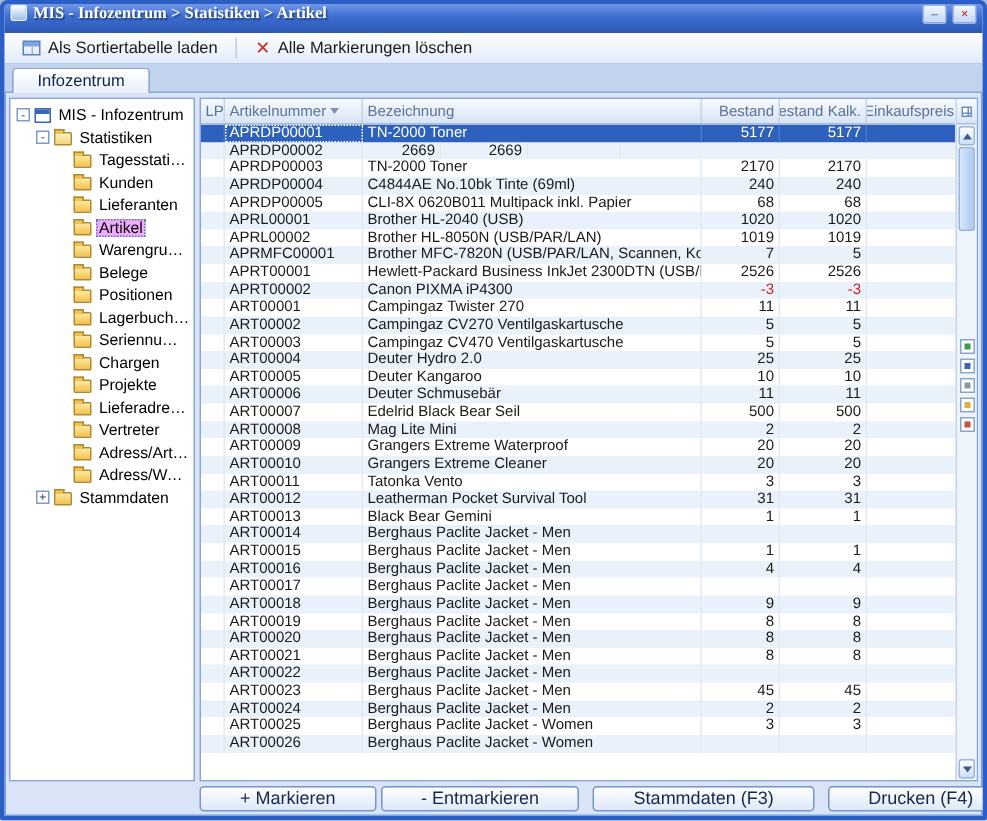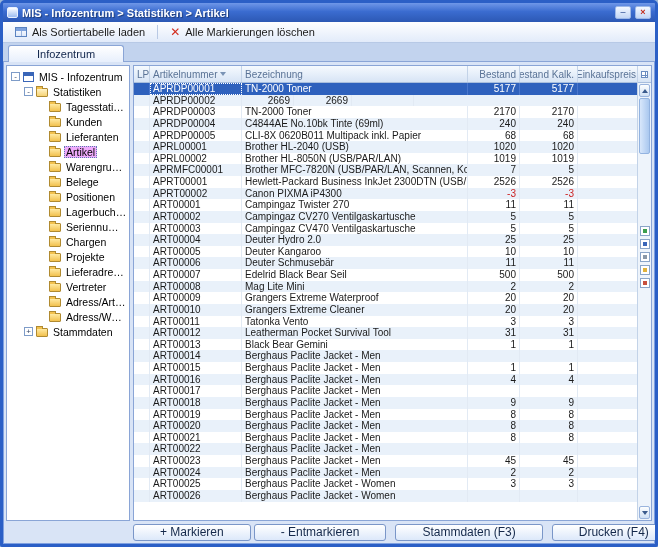--- a/index.html
+++ b/index.html
@@ -5,21 +5,21 @@
   * { margin:0; padding:0; box-sizing:border-box; }
   html,body { width:658px; height:547px; overflow:hidden; }
   body { font-family:"Liberation Sans","DejaVu Sans",sans-serif; background:#9db8d9; }
 
   .window { width:658px; height:547px; border:3px solid #2b5fc6; border-radius:5px 5px 2px 2px;
     background:#d9e4f6; display:flex; flex-direction:column; overflow:hidden;
     box-shadow: inset 0 0 0 1px #7fa0e0; }
 
   
   .titlebar { height:19px; flex:0 0 auto; background:linear-gradient(180deg,#6f97e8,#3b6cd0 45%,#2c58b4);
-    display:flex; align-items:center; padding:0 4px; gap:4px; }
+    display:flex; align-items:flex-start; padding:0 4px; gap:4px;font-family:Liberation Serif, serif; }
   .title-icon { width:11px; height:11px; background:linear-gradient(#ffffff,#9dbdf2); border:1px solid #e8f0ff; border-radius:2px; flex:0 0 auto; }
   .title-text { color:#fff; font-size:11px; font-weight:bold; text-shadow:1px 1px 1px rgba(0,0,0,.4);
     flex:1; white-space:nowrap; overflow:hidden; }
   .win-btn { width:16px; height:13px; font-size:9px; line-height:11px; text-align:center;
     border:1px solid #9db8e8; border-radius:2px; background:linear-gradient(#f2f7ff,#c3d6f5); color:#1c3f8a; flex:0 0 auto; }
   .win-btn.close { color:#c02818; font-weight:bold; }
 
   
   .toolbar { height:21px; flex:0 0 auto; background:linear-gradient(#fefeff,#e2ebfa);
     border-bottom:1px solid #b7c9e6; display:flex; align-items:center; padding:0 6px; gap:6px; }
@@ -27,21 +27,21 @@
     border:1px solid transparent; border-radius:2px; }
   .tb-sep { width:1px; height:14px; background:#b9c9e4; }
   .icon-sort-table { width:12px; height:10px; border:1px solid #5b83c0; background:linear-gradient(#ffffff,#dfe9fa); position:relative; flex:0 0 auto; }
   .icon-sort-table::before { content:""; position:absolute; left:0; right:0; top:0; height:3px; background:#7fa3dd; }
   .icon-sort-table::after { content:""; position:absolute; left:5px; top:3px; bottom:0; width:1px; background:#9ab4dd; }
   .icon-clear-x { color:#d22c1e; font-weight:bold; font-size:12px; line-height:10px; flex:0 0 auto; }
 
   
   .tabbar { height:19px; flex:0 0 auto; background:#c2d3ee; border-bottom:1px solid #8aa5d6;
     display:flex; align-items:flex-end; padding:0 3px; }
-  .tab { font-size:11px; padding:2px 28px; background:linear-gradient(#ffffff,#e7effc);
+  .tab { font-size:11px; padding:2px 16px; background:linear-gradient(#ffffff,#e7effc);
     border:1px solid #8aa5d6; border-bottom:none; border-radius:3px 3px 0 0; margin-left:2px;
     color:#10244a; position:relative; top:1px; }
 
   
   .content { flex:1; display:flex; flex-direction:column; padding:3px; min-height:0; }
   .main-row { flex:1; display:flex; gap:3px; min-height:0; }
 
   
   .treepanel { width:124px; flex:0 0 auto; background:#fff; border:1px solid #8aa5d6; padding:3px 0; overflow:hidden; font-size:10.5px; }
   .tree-item { display:flex; align-items:center; height:15px; gap:3px; white-space:nowrap; cursor:default; }

